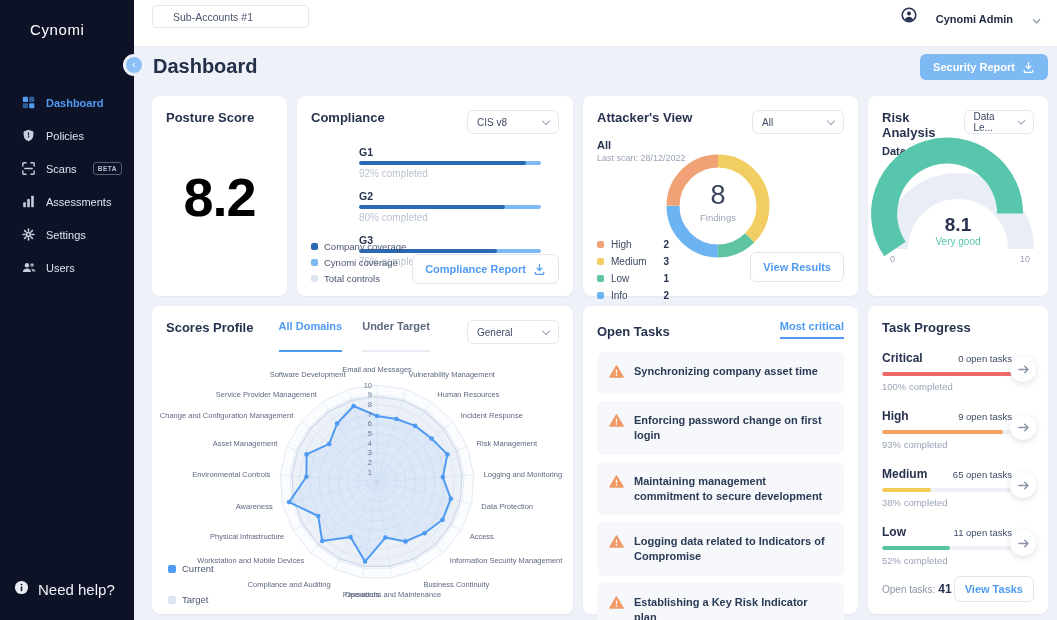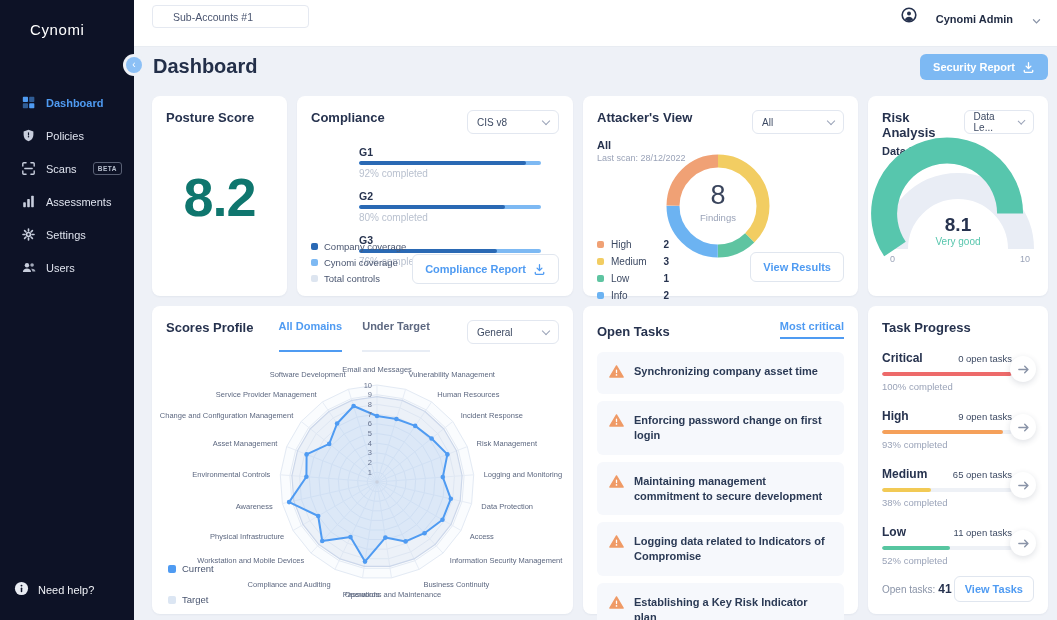--- a/index.html
+++ b/index.html
@@ -12,21 +12,21 @@
   .logo { color:#fff; font-size:15px; letter-spacing:.6px; padding:21px 0 0 30px; }
   #nav { position:absolute; top:86px; left:0; right:0; }
   .nav-item { display:flex; align-items:center; gap:10px; height:33px; padding:0 12px 0 22px;
     color:#dfe3ee; font-size:11px; cursor:pointer; }
   .nav-item .nav-icon { width:14px; height:14px; display:flex; align-items:center; color:#c8cedd; }
   .nav-item.active, .nav-item.active .nav-icon { color:#4f9bf2; }
   .nav-item.active { font-weight:bold; }
   .beta-badge { margin-left:auto; font-size:6.5px; letter-spacing:.5px; color:#b9c0cf;
     border:1px solid #596074; border-radius:3px; padding:2px 4px; font-weight:bold; }
   .help-row { position:absolute; bottom:22px; left:14px; display:flex; align-items:center; gap:9px;
-    color:#f0f2f7; font-size:11px; cursor:pointer; }
+    color:#f0f2f7; font-size:15px; cursor:pointer; }
 
   
   #topbar { position:absolute; left:134px; top:0; width:923px; height:47px; background:#fff;
     border-bottom:1px solid #e8ecf2; z-index:1; }
   .acct-select { position:absolute; left:18px; top:5px; width:157px; height:23px; border:1px solid #e5e9f1;
     border-radius:4px; display:flex; align-items:center; justify-content:space-between; padding:0 20px;
     font-size:10.5px; color:#4a5570; background:#fff; cursor:pointer; }
   .user-menu { position:absolute; right:16px; top:7px; display:flex; align-items:flex-end; gap:19px;
     font-size:11px; font-weight:bold; color:#1f2a42; cursor:pointer; }
   .chev { width:9px; height:7px; }
@@ -56,21 +56,21 @@
   #card-posture   { left:18px;  top:48px;  width:135px; height:200px; display:flex; flex-direction:column; }
   #card-compliance{ left:163px; top:48px;  width:276px; height:200px; }
   #card-attacker  { left:449px; top:48px;  width:275px; height:200px; }
   #card-risk      { left:734px; top:48px;  width:180px; height:200px; }
   #card-scores    { left:18px;  top:258px; width:421px; height:308px; }
   #card-open      { left:449px; top:258px; width:275px; height:308px; }
   #card-progress  { left:734px; top:258px; width:180px; height:308px; }
 
   
   .posture-num { flex:1; display:flex; align-items:center; justify-content:center;
-    font-size:54px; font-weight:bold; color:#0f766e; letter-spacing:-1px; padding-bottom:14px; }
+    font-size:54px; font-weight:bold; color:#000000; letter-spacing:-1px; padding-bottom:14px; }
 
   
   #compliance-groups { margin:12px 0 0 48px; width:182px; }
   .cg { margin-bottom:11px; }
   .cg-name { font-size:10.5px; font-weight:bold; color:#26324e; margin-bottom:3px; }
   .cg-bar { height:4px; border-radius:2px; background:#7db9f3; overflow:hidden; }
   .cg-fill { height:100%; background:#2a69b4; border-radius:2px; }
   .cg-cap { font-size:10px; color:#b9c1cf; margin-top:3px; }
   .comp-foot { position:absolute; left:14px; right:14px; bottom:12px; display:flex;
     justify-content:space-between; align-items:flex-end; }

